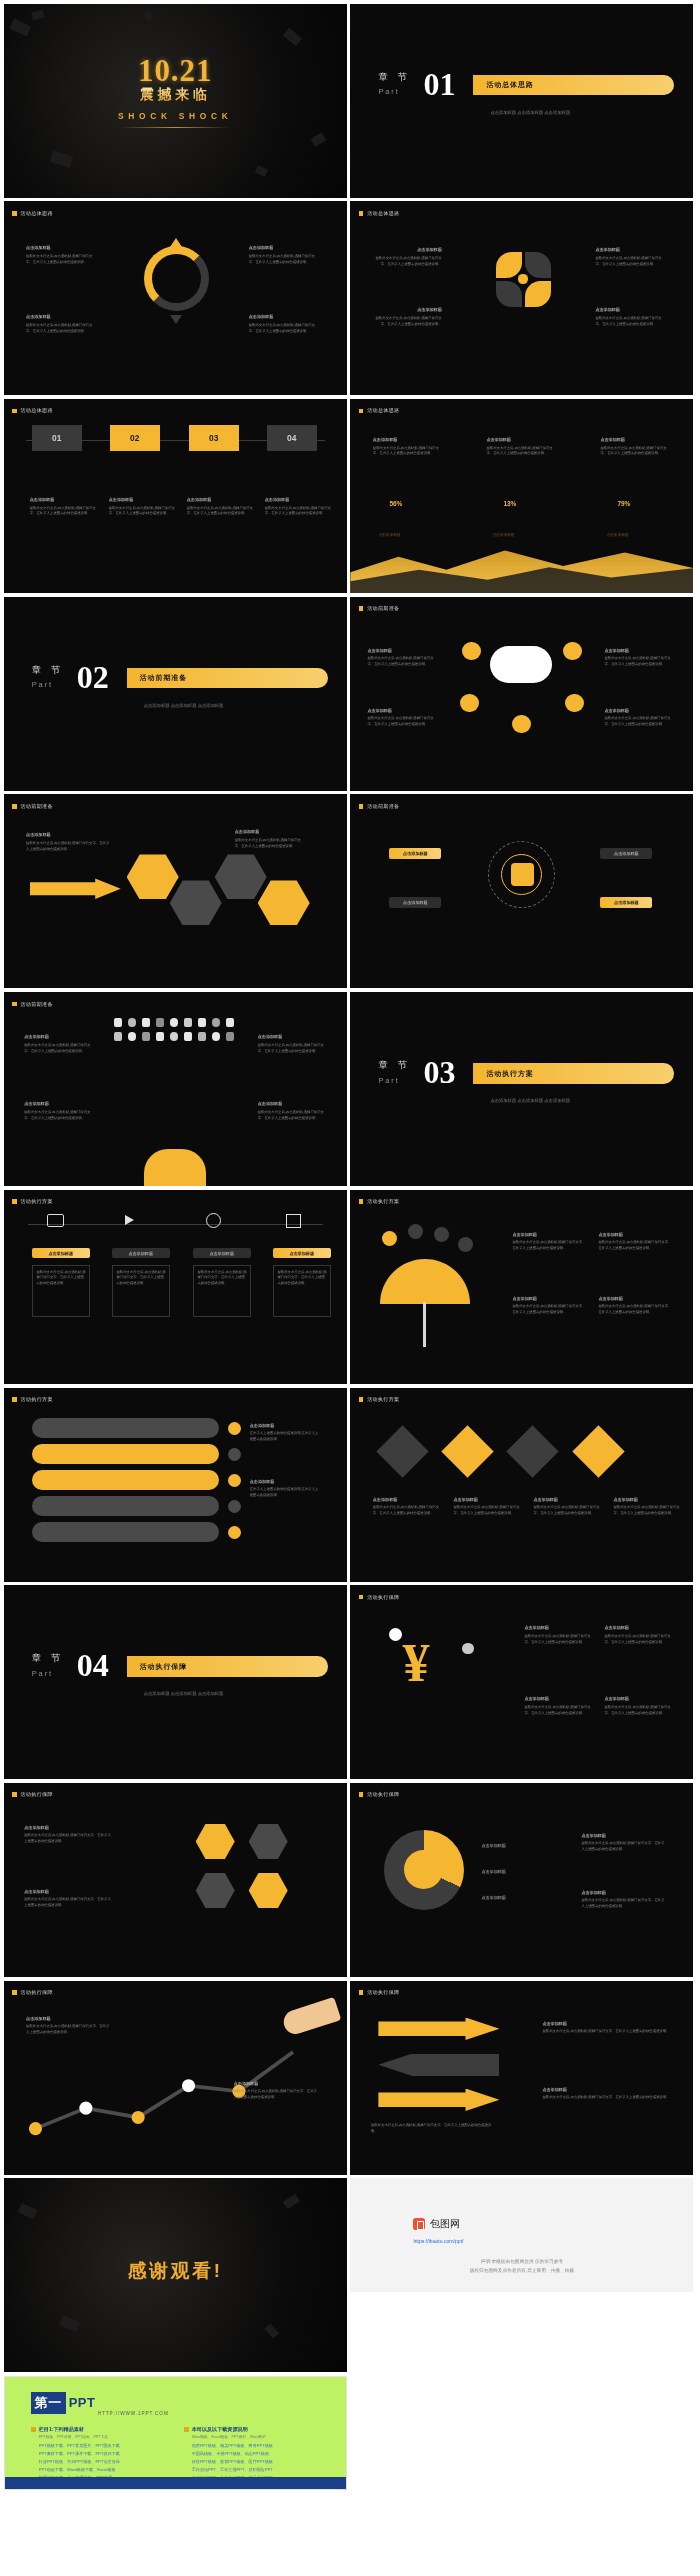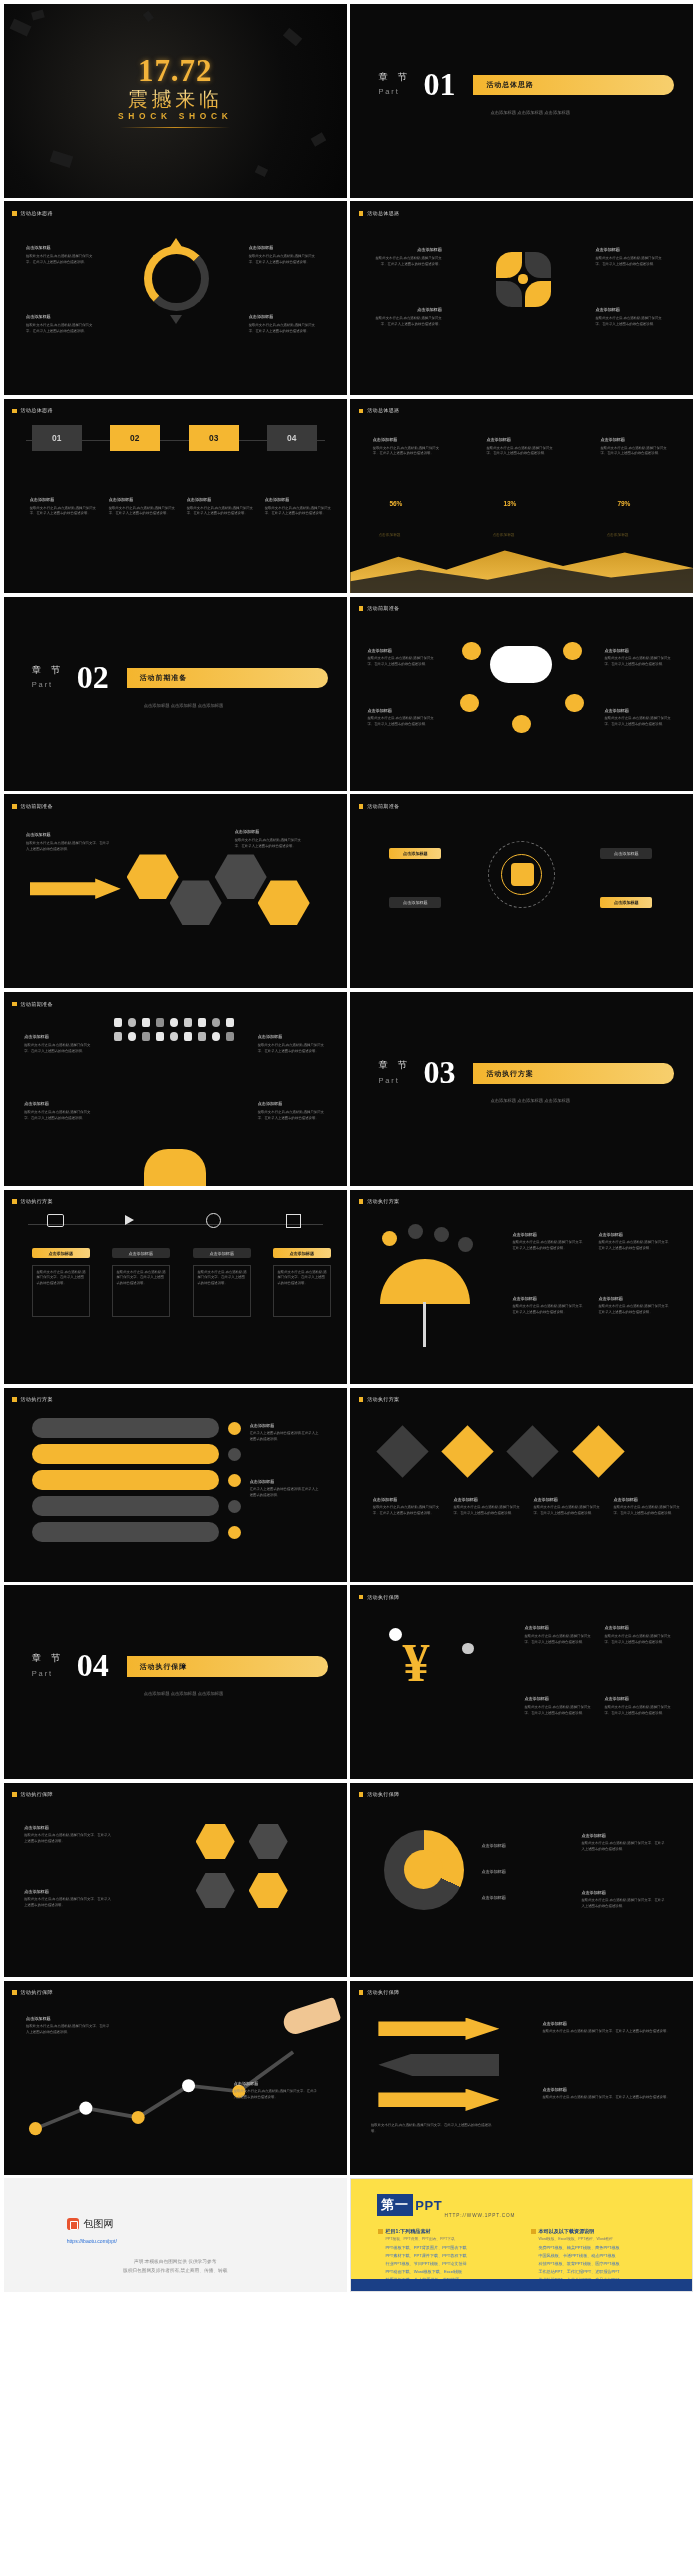--- a/index.html
+++ b/index.html
@@ -44,21 +44,21 @@
   }
   .cover .title12 {
     position:absolute; left:50%; top:49px; transform:translateX(-50%);
     font-size:31px; font-weight:bold; letter-spacing:0.9px;
     color:#f2b33a;
     text-shadow: 0 0 5.6px rgba(242,179,58,.55);
     font-family:"Liberation Serif", serif;
   }
   .cover .title-cn {
     position:absolute; left:50%; top:82px; transform:translateX(-50%);
-    font-size:20px; font-weight:normal; letter-spacing:3.7px;
+    font-size:14px; font-weight:bold; letter-spacing:3.7px;
     background: linear-gradient(#fde9a8, #e09a16);
     -webkit-background-clip: text; background-clip:text; color: transparent;
   }
   .cover .title-en {
     position:absolute; left:50%; top:107px; transform:translateX(-50%);
     font-size:8.4px; letter-spacing:4.7px; color:#e2aa30; font-weight:bold;
   }
   .cover .bar {
     position:absolute; left:50%; top:123px; transform:translateX(-50%);
     width:110px; height:0.9px; background:linear-gradient(90deg,transparent,#c78c1d,transparent);
@@ -130,21 +130,21 @@
   .foot .logo {
     position:absolute; left:63px; top:39px;
     display:flex; align-items:center; gap:4.7px;
   }
   .foot .logo .mark { width:12px;height:12px;background:#e8542f;border-radius:2.8px;position:relative;}
   .foot .logo .mark::after{content:"";position:absolute;left:3.3px;top:2.8px;width:5.6px;height:6.5px;border:1.3px solid #fff;border-radius:0.9px;}
   .foot .logo .txt { font-size:10px; color:#222; font-weight:normal; }
   .foot .url { position:absolute; left:63px; top:60px; font-size:5.1px; color:#2b6fd6; }
   .foot .note { position:absolute; left:0; right:0; top:80px; text-align:center; font-size:4.7px; color:#888; line-height:1.8; }
 
-  .foot2 { width:343px; height:114px; background:#fde047; position:relative; overflow:hidden; border:0.9px solid #e3e3e3;}
+  .foot2 { width:343px; height:114px; background:#bef264; position:relative; overflow:hidden; border:0.9px solid #e3e3e3;}
   .foot2 .brand { position:absolute; left:26px; top:15px; display:flex; align-items:center; }
   .foot2 .brand .b1 { background:#1a3f86; color:#fff; font-size:13px; font-weight:bold; padding:1.9px 3.7px; letter-spacing:0.9px;}
   .foot2 .brand .b2 { color:#1a3f86; font-size:13px; font-weight:bold; margin-left:2.8px;letter-spacing:0.5px;}
   .foot2 .brandurl { position:absolute; left:93px; top:34px; font-size:4.7px; color:#555; letter-spacing:0.9px;}
   .foot2 .colhead { position:absolute; font-size:5.1px; color:#1a3f86; font-weight:bold; }
   .foot2 .colhead::before { content:""; position:absolute; left:-7.5px; top:0.9px; width:4.7px;height:4.7px;background:#e0a81d; }
   .foot2 ul { position:absolute; list-style:none; font-size:4.1px; color:#3b6fc4; line-height:1.95; }
   .foot2 .bluebar { position:absolute; left:0; bottom:0; width:100%; height:12px; background:#1a3f86; }
   .foot2 .sub { position:absolute; font-size:3.7px; color:#777; }
 </style>
@@ -156,21 +156,21 @@
   <div class="slide cover">
     <div class="shards">
       <i style="left:7.5px;top:18.7px;width:18.7px;height:11.2px;"></i>
       <i style="left:28px;top:7.5px;width:12px;height:8.4px;transform:rotate(-15deg);"></i>
       <i style="left:280px;top:28px;width:17px;height:10.3px;transform:rotate(40deg);"></i>
       <i style="left:308px;top:131px;width:13px;height:9.3px;transform:rotate(-30deg);"></i>
       <i style="left:47px;top:149px;width:20.5px;height:12px;transform:rotate(18deg);"></i>
       <i style="left:252px;top:163px;width:11.2px;height:7.5px;"></i>
       <i style="left:140px;top:9.3px;width:9.3px;height:6.5px;transform:rotate(52deg);"></i>
     </div>
-    <div class="title12">17.72</div>
+    <div class="title12">10.21</div>
     <div class="title-cn">震撼来临</div>
     <div class="title-en">SHOCK SHOCK</div>
     <div class="bar"></div>
   </div>
 
 
   <div class="slide sec">
     <div class="leftwrap">
       <div class="zh">章 节</div>
       <div class="pt">Part</div>
@@ -517,20 +517,29 @@
         <span>活动执行保障</span>
       </div>
     <div class="arrowR" style="left:28px;top:37px;width:121px;height:22.4px;background:#f5b731;"></div>
     <div style="position:absolute;left:28px;top:73px;width:121px;height:22.4px;background:#3d3d3d;clip-path:polygon(28% 0,100% 0,100% 100%,28% 100%,0 50%);"></div>
     <div class="arrowR" style="left:28px;top:108px;width:121px;height:22.4px;background:#f5b731;"></div>
     <div class="tbox" style="left:20.5px;top:142px;width:121px;"><span>提取此文本行之后,再点选粘贴,选择只保留文字。在此录入上述图表的综合描述说明。</span></div>
     <div class="tbox" style="left:192px;top:39px;width:131px;"><b>点击添加标题</b><span>提取此文本行之后,再点选粘贴,选择只保留文字。在此录入上述图表的综合描述说明。</span></div>
     <div class="tbox" style="left:192px;top:105px;width:131px;"><b>点击添加标题</b><span>提取此文本行之后,再点选粘贴,选择只保留文字。在此录入上述图表的综合描述说明。</span></div>
   </div>
 
+  <div class="slide cover">
+    <div class="shards">
+      <i style="left:15px;top:28px;width:17px;height:10.3px;"></i>
+      <i style="left:280px;top:18.7px;width:15px;height:9.3px;transform:rotate(-32deg);"></i>
+      <i style="left:56px;top:140px;width:18.7px;height:11.2px;transform:rotate(22deg);"></i>
+      <i style="left:261px;top:149px;width:13px;height:8.4px;transform:rotate(48deg);"></i>
+    </div>
+    <div class="thanks">感谢观看!</div>
+  </div>
 
   <div class="foot">
     <div class="logo">
       <span class="mark"></span>
       <span class="txt">包图网</span>
     </div>
     <div class="url">https://ibaotu.com/ppt/</div>
     <div class="note">
       <div>声明:本模板由包图网提供 仅供学习参考</div>
       <div>版权归包图网及原作者所有,禁止商用、传播、转载</div>

